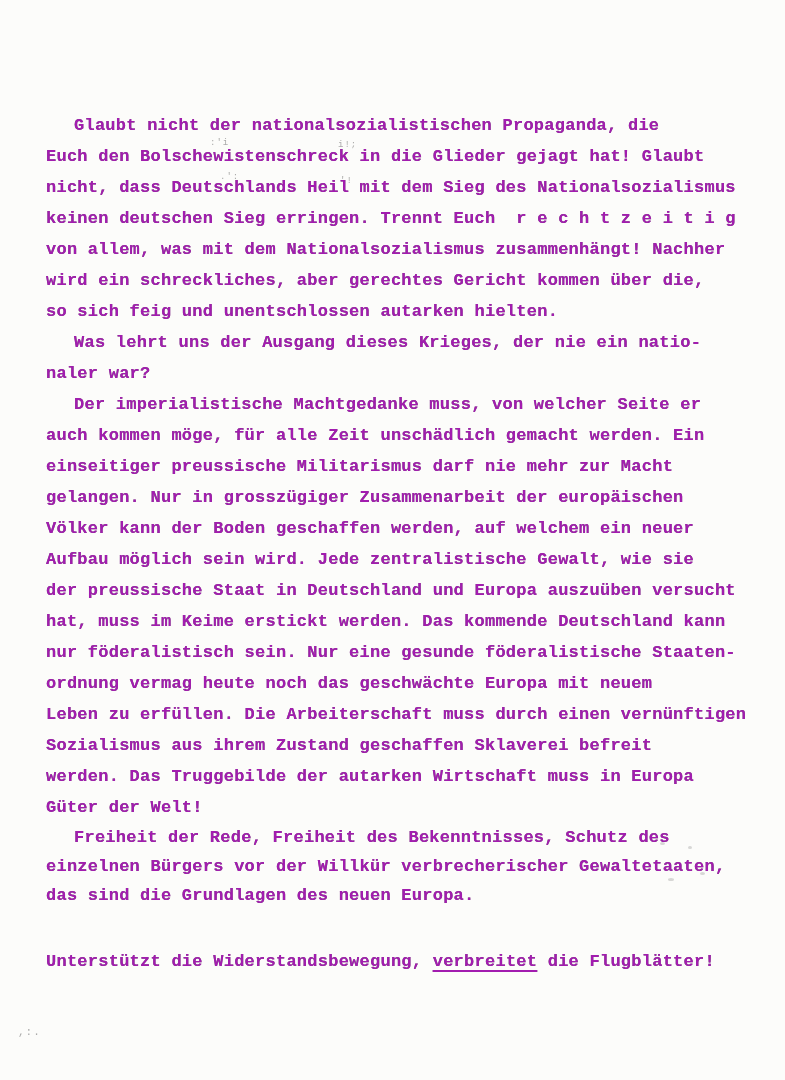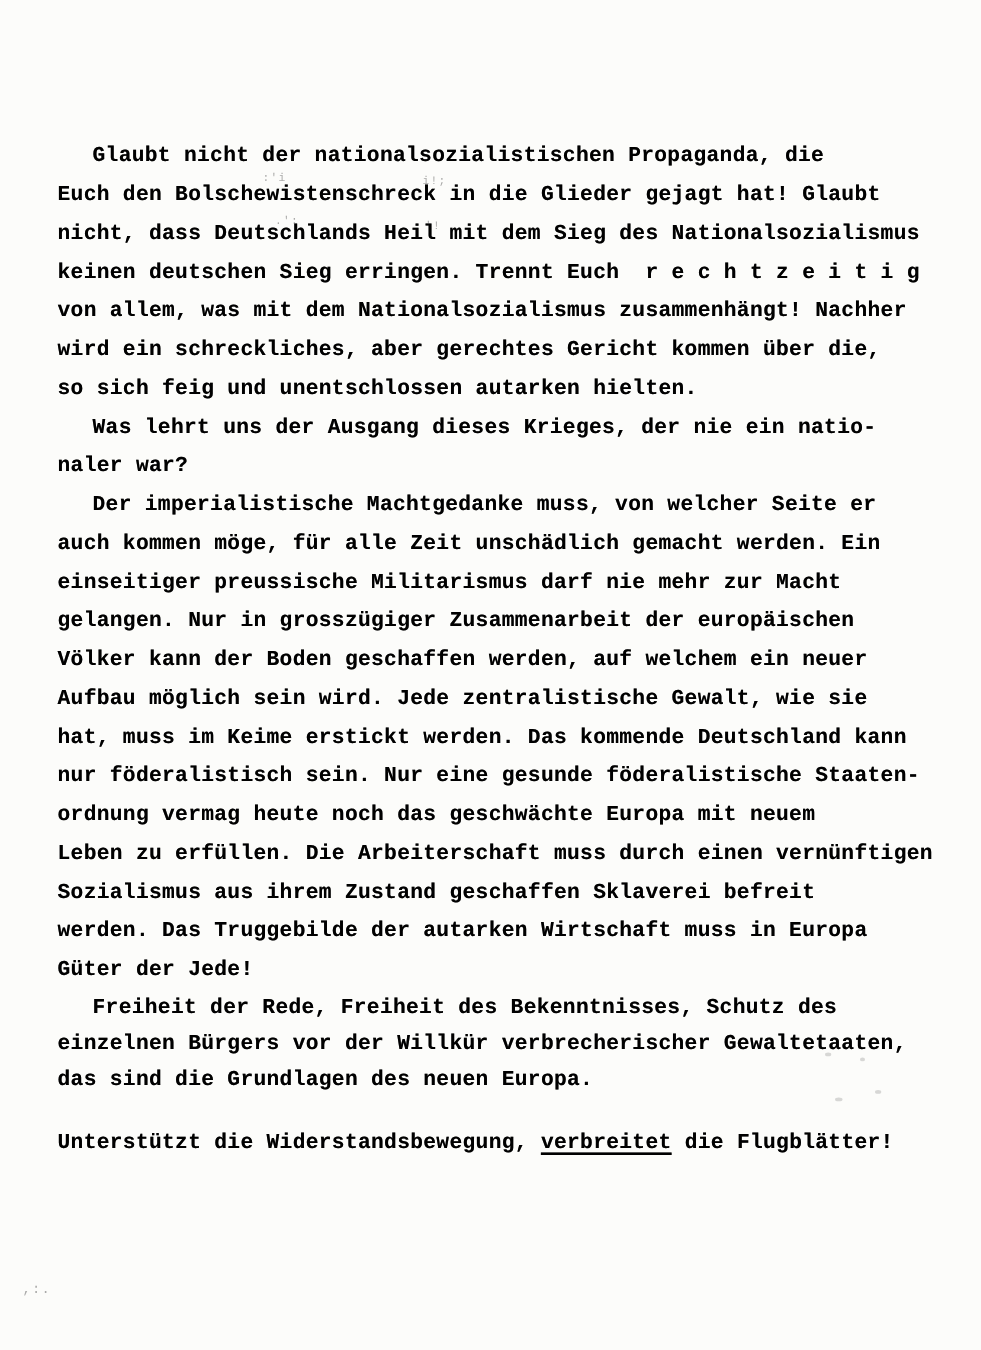--- a/index.html
+++ b/index.html
@@ -17,38 +17,38 @@
     position: relative;
     width: 785px;
     height: 1080px;
     background: #fcfcfa;
   }
   .textblock {
     position: absolute;
     left: 46px;
     top: 110px;
     right: 20px;
-    color: #000000;
+    color: #a21caf;
     font-size: 17px;
     font-weight: 700;
     letter-spacing: 0.25px;
     text-shadow: 0 0 0.5px rgba(40,40,40,0.65);
   }
   .line {
     white-space: pre;
     line-height: 31px;
     min-height: 31px;
   }
   .closing .line {
     line-height: 29px;
     min-height: 29px;
   }
   .indent { padding-left: 28px; }
   .footer {
-    margin-top: 20px;
+    margin-top: 36px;
     line-height: 31px;
     white-space: pre;
   }
   .u {
     text-decoration: underline;
     text-decoration-thickness: 1.6px;
     text-underline-offset: 4px;
   }
   
   .smudge {
@@ -80,27 +80,28 @@
         <div class="line">wird ein schreckliches, aber gerechtes Gericht kommen über die,</div>
         <div class="line">so sich feig und unentschlossen autarken hielten.</div>
         <div class="line indent">Was lehrt uns der Ausgang dieses Krieges, der nie ein natio-</div>
         <div class="line">naler war?</div>
         <div class="line indent">Der imperialistische Machtgedanke muss, von welcher Seite er</div>
         <div class="line">auch kommen möge, für alle Zeit unschädlich gemacht werden. Ein</div>
         <div class="line">einseitiger preussische Militarismus darf nie mehr zur Macht</div>
         <div class="line">gelangen. Nur in grosszügiger Zusammenarbeit der europäischen</div>
         <div class="line">Völker kann der Boden geschaffen werden, auf welchem ein neuer</div>
         <div class="line">Aufbau möglich sein wird. Jede zentralistische Gewalt, wie sie</div>
+        <div class="line">der preussische Staat in Deutschland und Europa auszuüben versucht</div>
         <div class="line">hat, muss im Keime erstickt werden. Das kommende Deutschland kann</div>
         <div class="line">nur föderalistisch sein. Nur eine gesunde föderalistische Staaten-</div>
         <div class="line">ordnung vermag heute noch das geschwächte Europa mit neuem</div>
         <div class="line">Leben zu erfüllen. Die Arbeiterschaft muss durch einen vernünftigen</div>
         <div class="line">Sozialismus aus ihrem Zustand geschaffen Sklaverei befreit</div>
         <div class="line">werden. Das Truggebilde der autarken Wirtschaft muss in Europa</div>
-        <div class="line">Güter der Jede!</div>
+        <div class="line">Güter der Welt!</div>
       </div>
 
     <div class="closing">
         <div class="line indent">Freiheit der Rede, Freiheit des Bekenntnisses, Schutz des</div>
         <div class="line">einzelnen Bürgers vor der Willkür verbrecherischer Gewaltetaaten,</div>
         <div class="line">das sind die Grundlagen des neuen Europa.</div>
       </div>
 
     <div class="footer"><span>Unterstützt die Widerstandsbewegung, </span><span class="u">verbreitet</span><span> die Flugblätter!</span></div>
   </div>

